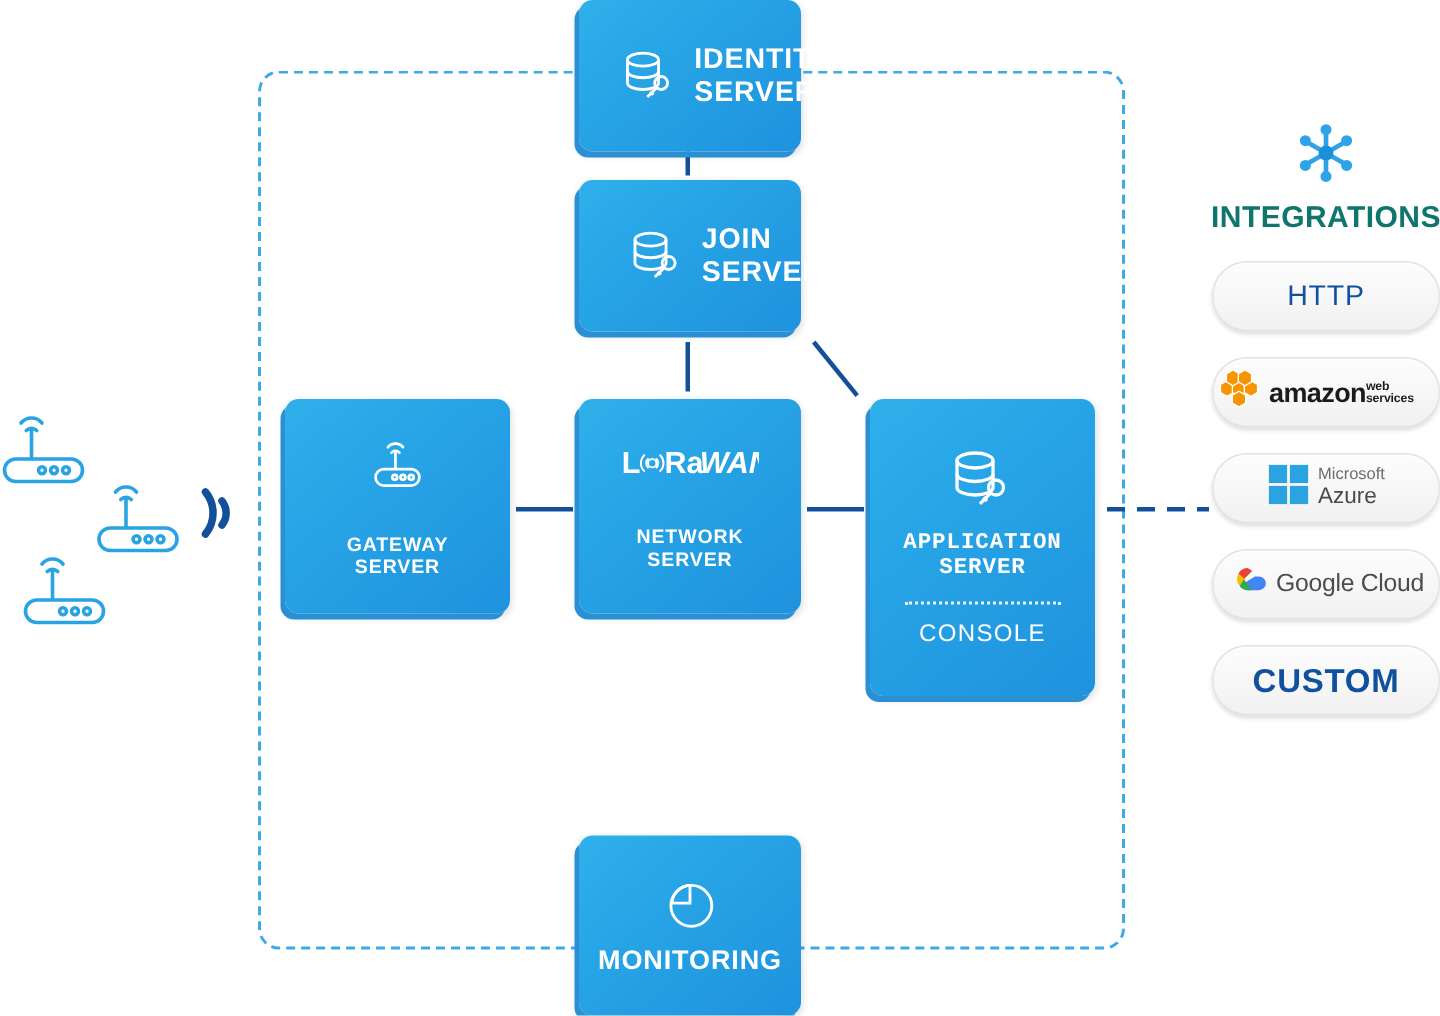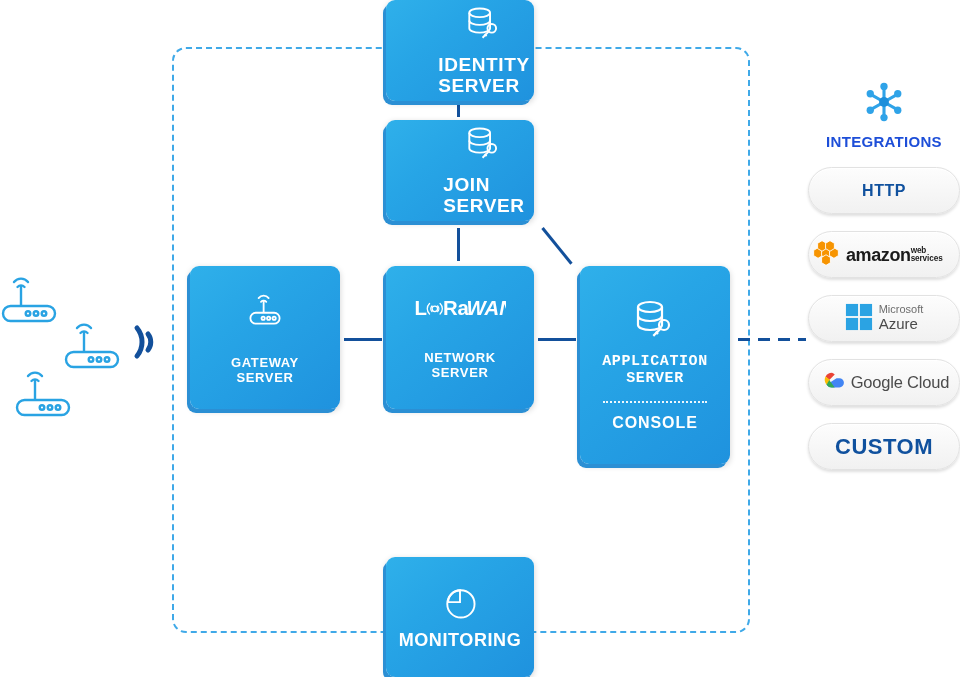--- a/index.html
+++ b/index.html
@@ -53,36 +53,36 @@
   #join-server .label { font-size: 19px; }
   #gateway-server .label,
   #network-server .label { font-size: 13px; margin-top: 16px; }
   #application-server .label { font-size: 15px; font-family: Liberation Mono, monospace; }
   #monitoring .label { font-size: 18px; }
 
   .card-icon { margin-bottom: 9px; line-height: 0; }
 
   
   .card.row-layout {
-    flex-direction: column;
+    flex-direction: row;
     gap: 11px;
     justify-content: center;
     padding-left: 48px;
   }
   .card.row-layout .card-icon { margin-bottom: 0; }
   .card.row-layout .label { text-align: left; }
 
   
   .console-divider {
     width: 104px;
     border-top: 2.5px dotted rgba(255,255,255,.92);
     margin: 13px 0 11px 0;
   }
   .console-label {
-    font-size: 16px; font-weight: 700; letter-spacing: .9px;
+    font-size: 16px; font-weight: 400; letter-spacing: .9px;
   }
 
   
   .conn { position: absolute; background: #13509b; z-index: 3; }
   #conn-join-network { left: 457px; top: 228px;  width: 3px;  height: 33px; }
   #conn-gw-ns   { left: 344px; top: 338px; width: 38px; height: 3px; }
   #conn-ns-as   { left: 538px; top: 338px; width: 38px; height: 3px; }
   #conn-identity-zone { left: 457px; top: 101px; width: 3px; height: 16px; }
 
   
@@ -113,38 +113,38 @@
   #gw-3 { left: 14px; top: 366px; }
   #wifi-arc { position: absolute; left: 130px; top: 320px; z-index: 4; }
 
   
   #integrations-col {
     position: absolute; left: 806px; top: 80px;
     width: 156px;
     display: flex; flex-direction: column; align-items: center;
   }
   #integrations-title {
-    color: #1d4ed8;
-    font-size: 15px;
+    color: #0f766e;
+    font-size: 20px;
     font-weight: 700;
     letter-spacing: .3px;
     margin-top: 5px;
   }
   .pill {
     position: relative;
     width: 152px; height: 47px;
     border-radius: 24px;
     background: linear-gradient(180deg,#fdfdfd 0%, #f1f1f1 100%);
     box-shadow: 0 2px 3px rgba(0,0,0,.13), inset 0 1px 0 #ffffff;
     border: 1px solid #e2e2e2;
     display: flex; align-items: center; justify-content: center;
     margin-top: 17px;
     overflow: hidden;
   }
-  .pill-text-http   { color: #10519e; font-size: 16px; font-weight: 700; letter-spacing: .5px; }
+  .pill-text-http   { color: #10519e; font-size: 19px; font-weight: 400; letter-spacing: .5px; }
   .pill-text-custom { color: #10519e; font-size: 22px; font-weight: 700; letter-spacing: .5px; }
 
   
   .mqtt-wrap { display: flex; align-items: center; gap: 2px; }
   .mqtt-text { color: #6b2d8f; font-size: 22px; font-weight: 700; letter-spacing: -1px; font-family: "DejaVu Sans", sans-serif; }
   .mqtt-org { color: #6b2d8f; font-size: 6px; font-weight: 700; writing-mode: vertical-rl; letter-spacing: 0px; margin-left: 1px; }
 
   
   .aws-wrap { display: flex; align-items: center; gap: 3px; }
   .aws-text { display: flex; flex-direction: row; line-height: 1; }

